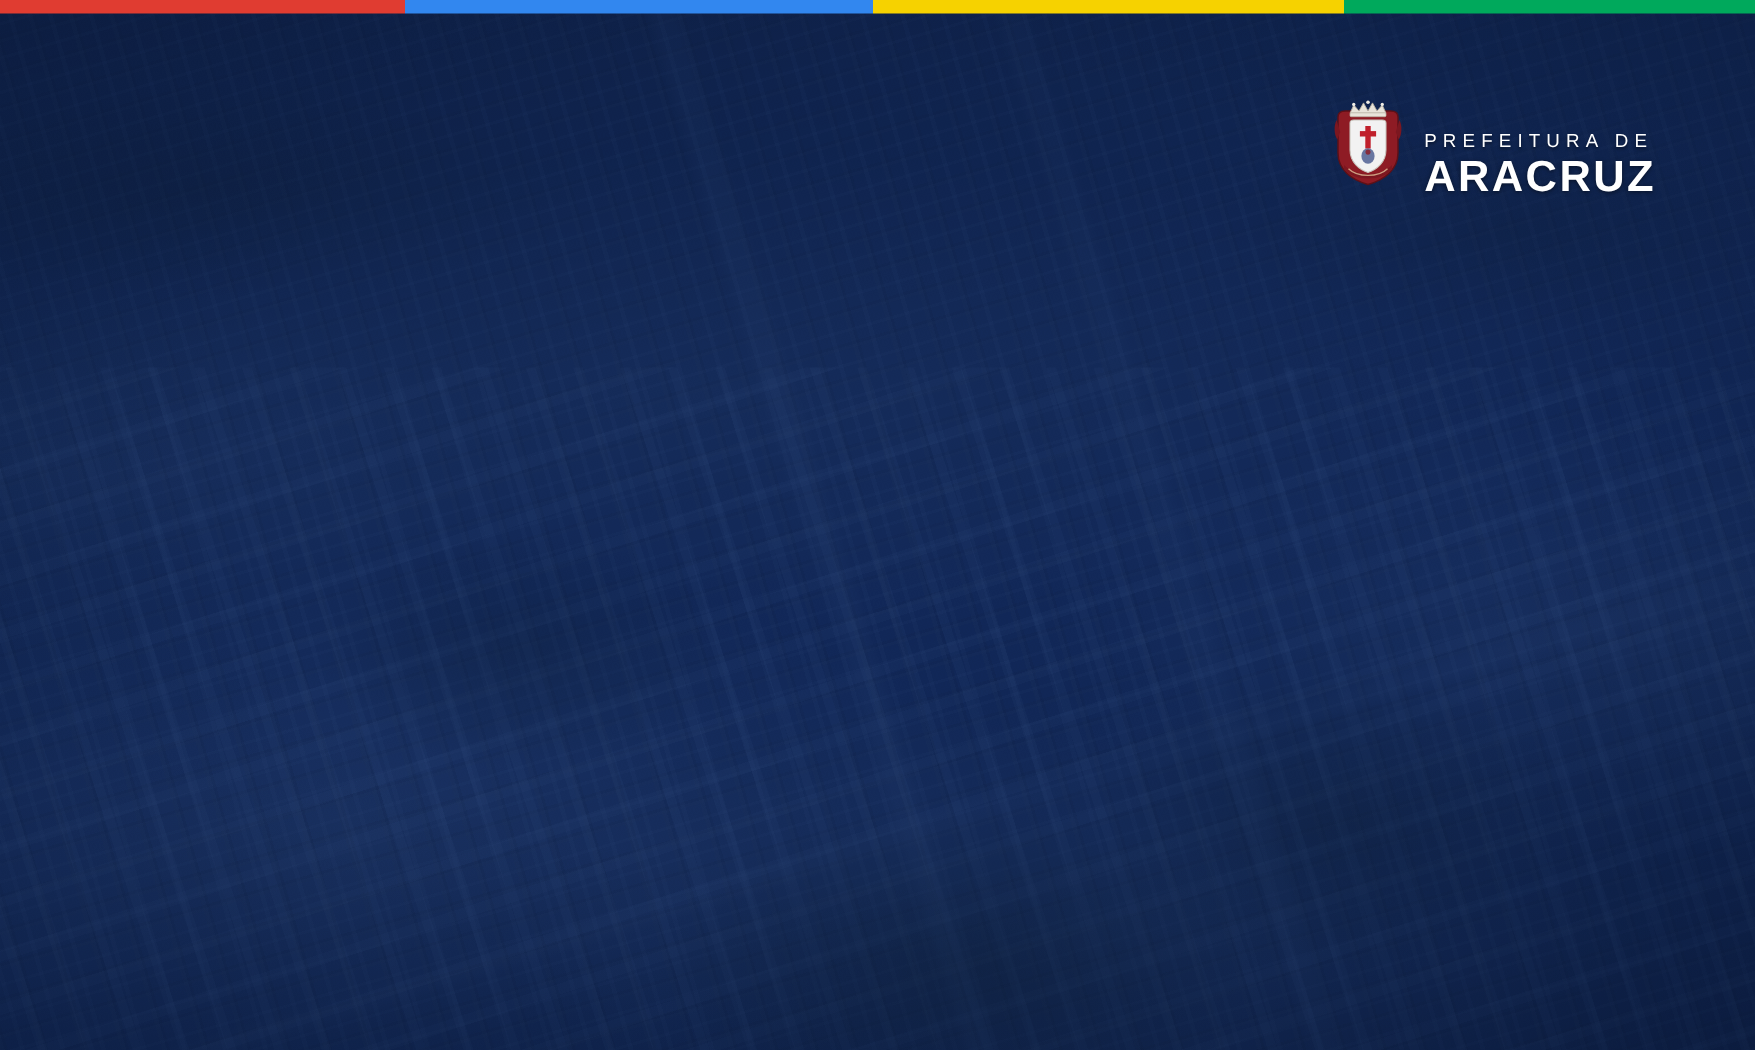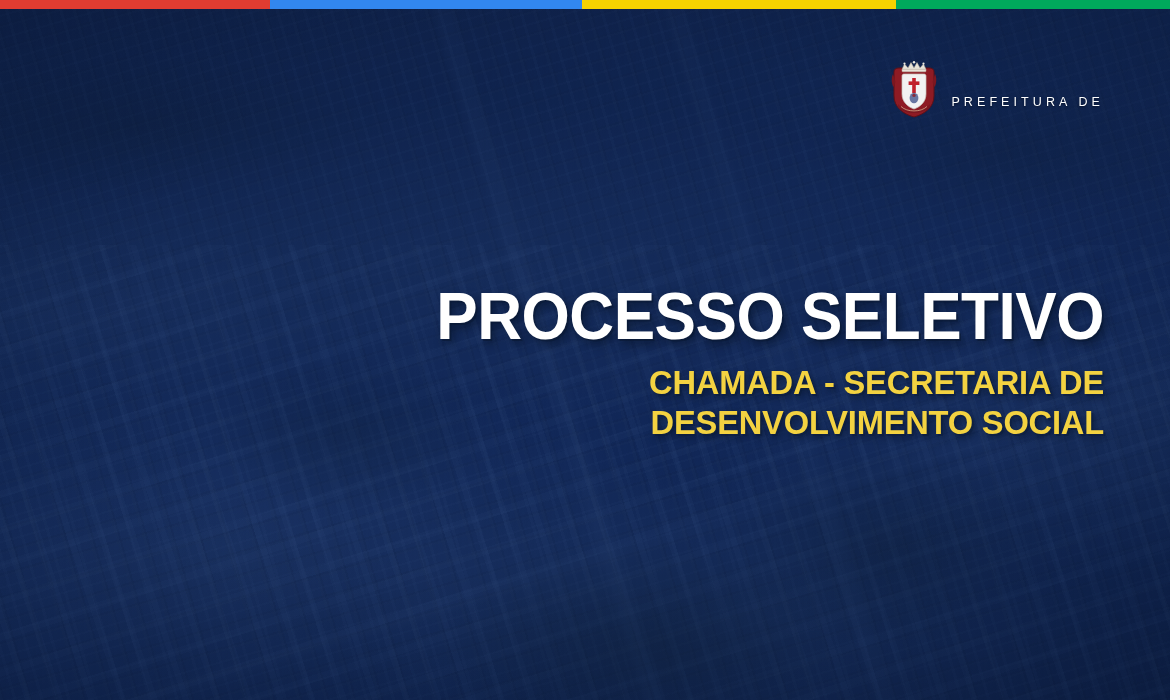--- a/index.html
+++ b/index.html
@@ -221,22 +221,18 @@
 
       <path d="M2 14 C0 18 0.5 24 2.5 27 L4.5 22 Z" fill="#7c1720"></path>
       <path d="M44 14 C46 18 45.5 24 43.5 27 L41.5 22 Z" fill="#7c1720"></path>
 
       <path d="M7 44 C14 52 32 52 39 44 L39 47 C32 55 14 55 7 47 Z" fill="#7c1720"></path>
       <path d="M10 46.5 C16 52.4 30 52.4 36 46.5" fill="none" stroke="#e8c9a0" stroke-width="0.9" opacity=".75"></path>
     </svg>
 
     <div class="logo-type">
       <span class="logo-pref">PREFEITURA DE</span>
+      <span class="logo-city">ARACRUZ</span>
     </div>
   </div>
 
-  <div class="headline">
-    <span class="title-main">PROCESSO SELETIVO</span>
-    <span class="title-sub first">CHAMADA - SECRETARIA DE</span>
-    <span class="title-sub">DESENVOLVIMENTO SOCIAL</span>
-  </div>
 
 </div>
 
 </body></html>

